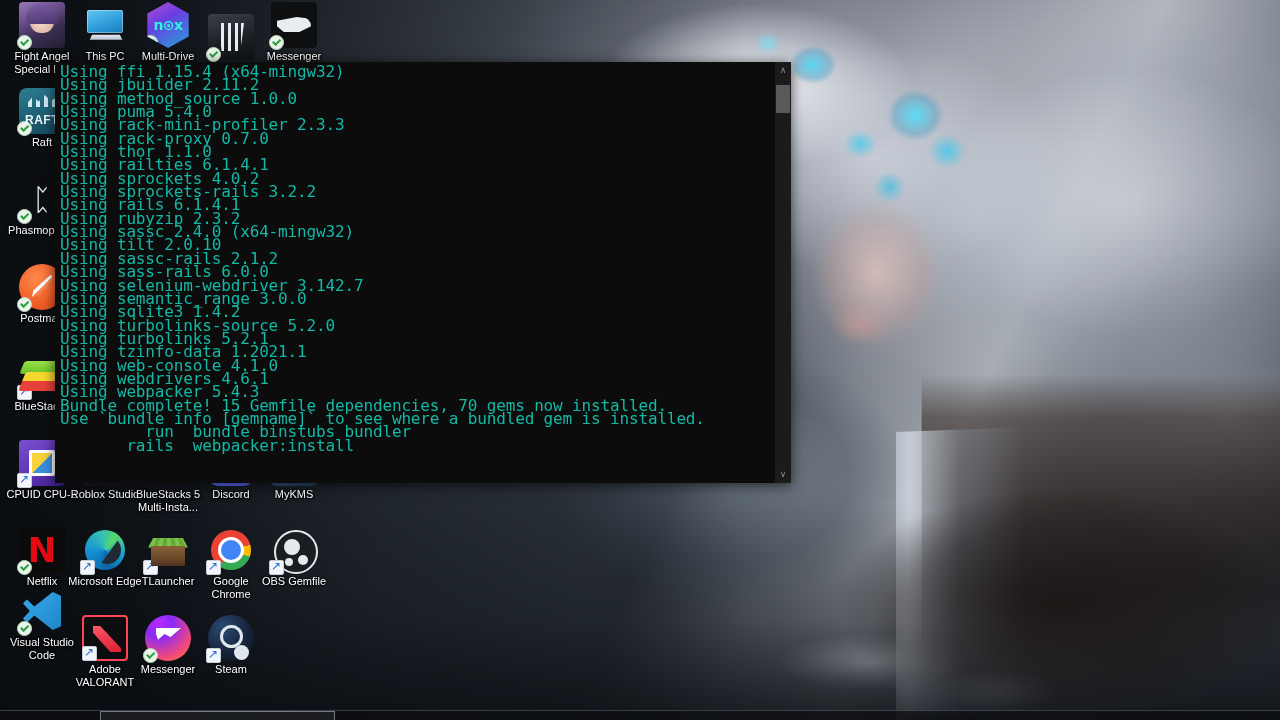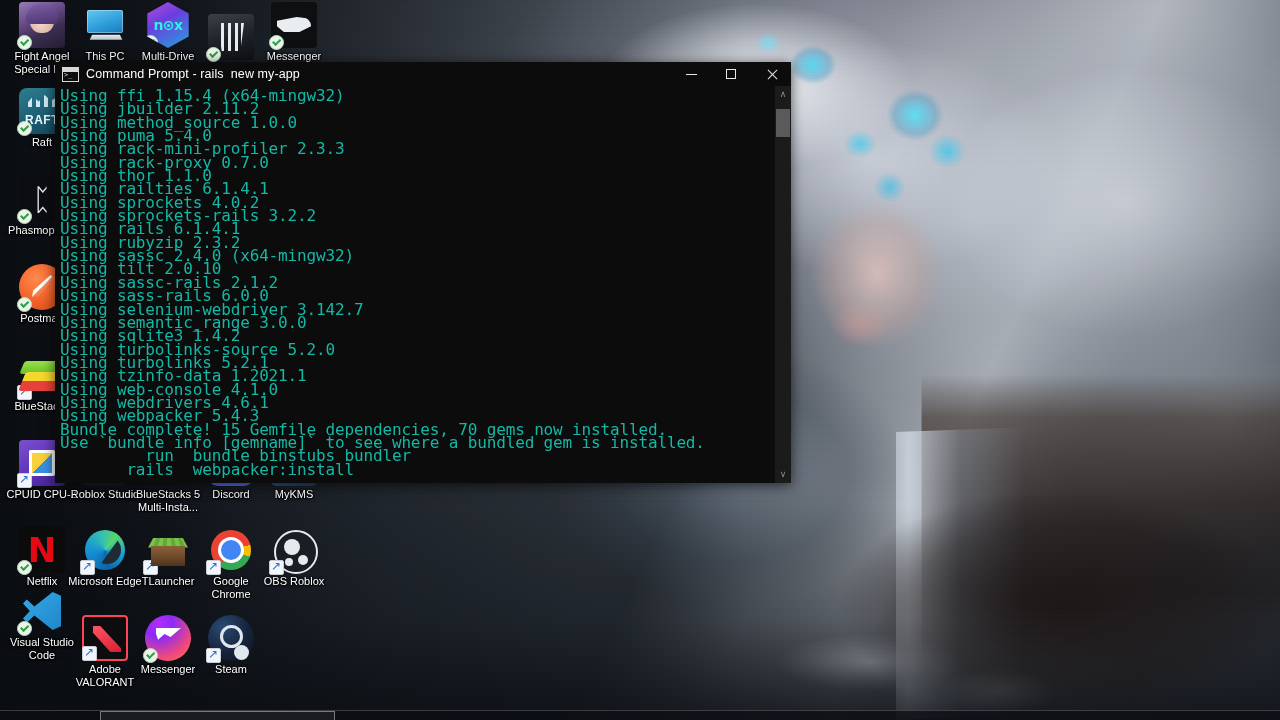--- a/index.html
+++ b/index.html
@@ -566,21 +566,21 @@
       <div class="icon-cell" style="left: 194px; top: 527px;">
         <div class="icon-art art-chrome">
           <span class="badge-shortcut"></span>
         </div>
         <div class="icon-label">Google Chrome</div>
       </div>
       <div class="icon-cell" style="left: 257px; top: 527px;">
         <div class="icon-art art-obs">
           <span class="badge-shortcut"></span>
         </div>
-        <div class="icon-label">OBS Roblox</div>
+        <div class="icon-label">OBS Gemfile</div>
       </div>
       <div class="icon-cell" style="left: 5px; top: 588px;">
         <div class="icon-art art-vscode">
           <span class="badge-check"></span>
         </div>
         <div class="icon-label">Visual Studio Code</div>
       </div>
       <div class="icon-cell" style="left: 68px; top: 615px;">
         <div class="icon-art art-valorant">
           <span class="badge-shortcut"></span>
@@ -596,37 +596,20 @@
       <div class="icon-cell" style="left: 194px; top: 615px;">
         <div class="icon-art art-steam">
           <span class="badge-shortcut"></span>
         </div>
         <div class="icon-label">Steam</div>
       </div>
     </div>
 
   <div id="cmd-window">
 
-    <div id="cmd-titlebar">
-      <div id="cmd-title-left">
-        <span class="cmd-glyph"></span>
-        <span id="cmd-title-text">Command Prompt - rails  new my-app</span>
-      </div>
-      <div id="cmd-winbtns">
-        <div class="winbtn">
-          <span class="glyph-min"></span>
-        </div>
-        <div class="winbtn">
-          <span class="glyph-max"></span>
-        </div>
-        <div class="winbtn close">
-          <span class="glyph-close"></span>
-        </div>
-      </div>
-    </div>
 
     <div id="cmd-body">
       <div id="cmd-console"><div class="console-line">Using ffi 1.15.4 (x64-mingw32)</div><div class="console-line">Using jbuilder 2.11.2</div><div class="console-line">Using method_source 1.0.0</div><div class="console-line">Using puma 5.4.0</div><div class="console-line">Using rack-mini-profiler 2.3.3</div><div class="console-line">Using rack-proxy 0.7.0</div><div class="console-line">Using thor 1.1.0</div><div class="console-line">Using railties 6.1.4.1</div><div class="console-line">Using sprockets 4.0.2</div><div class="console-line">Using sprockets-rails 3.2.2</div><div class="console-line">Using rails 6.1.4.1</div><div class="console-line">Using rubyzip 2.3.2</div><div class="console-line">Using sassc 2.4.0 (x64-mingw32)</div><div class="console-line">Using tilt 2.0.10</div><div class="console-line">Using sassc-rails 2.1.2</div><div class="console-line">Using sass-rails 6.0.0</div><div class="console-line">Using selenium-webdriver 3.142.7</div><div class="console-line">Using semantic_range 3.0.0</div><div class="console-line">Using sqlite3 1.4.2</div><div class="console-line">Using turbolinks-source 5.2.0</div><div class="console-line">Using turbolinks 5.2.1</div><div class="console-line">Using tzinfo-data 1.2021.1</div><div class="console-line">Using web-console 4.1.0</div><div class="console-line">Using webdrivers 4.6.1</div><div class="console-line">Using webpacker 5.4.3</div><div class="console-line">Bundle complete! 15 Gemfile dependencies, 70 gems now installed.</div><div class="console-line">Use `bundle info [gemname]` to see where a bundled gem is installed.</div><div class="console-line">         run  bundle binstubs bundler</div><div class="console-line">       rails  webpacker:install</div></div>
       <div id="cmd-scroll">
         <div class="sb-arrow">∧</div>
         <div class="sb-track">
           <div id="sb-thumb"></div>
         </div>
         <div class="sb-arrow">∨</div>
       </div>

